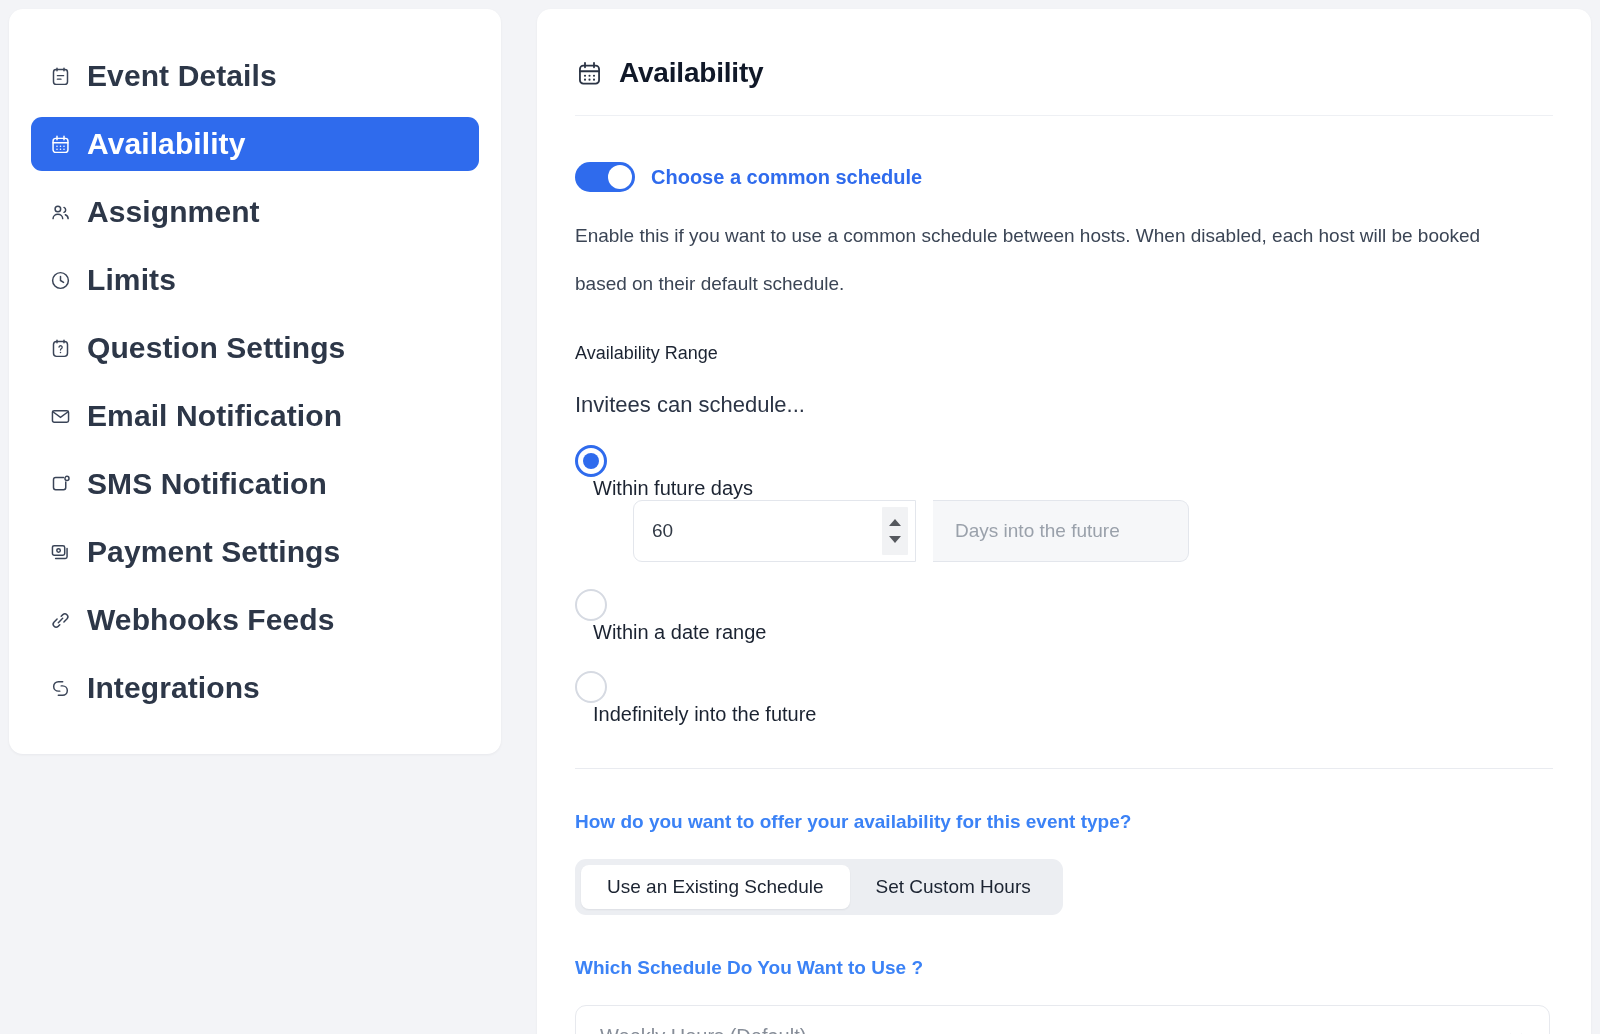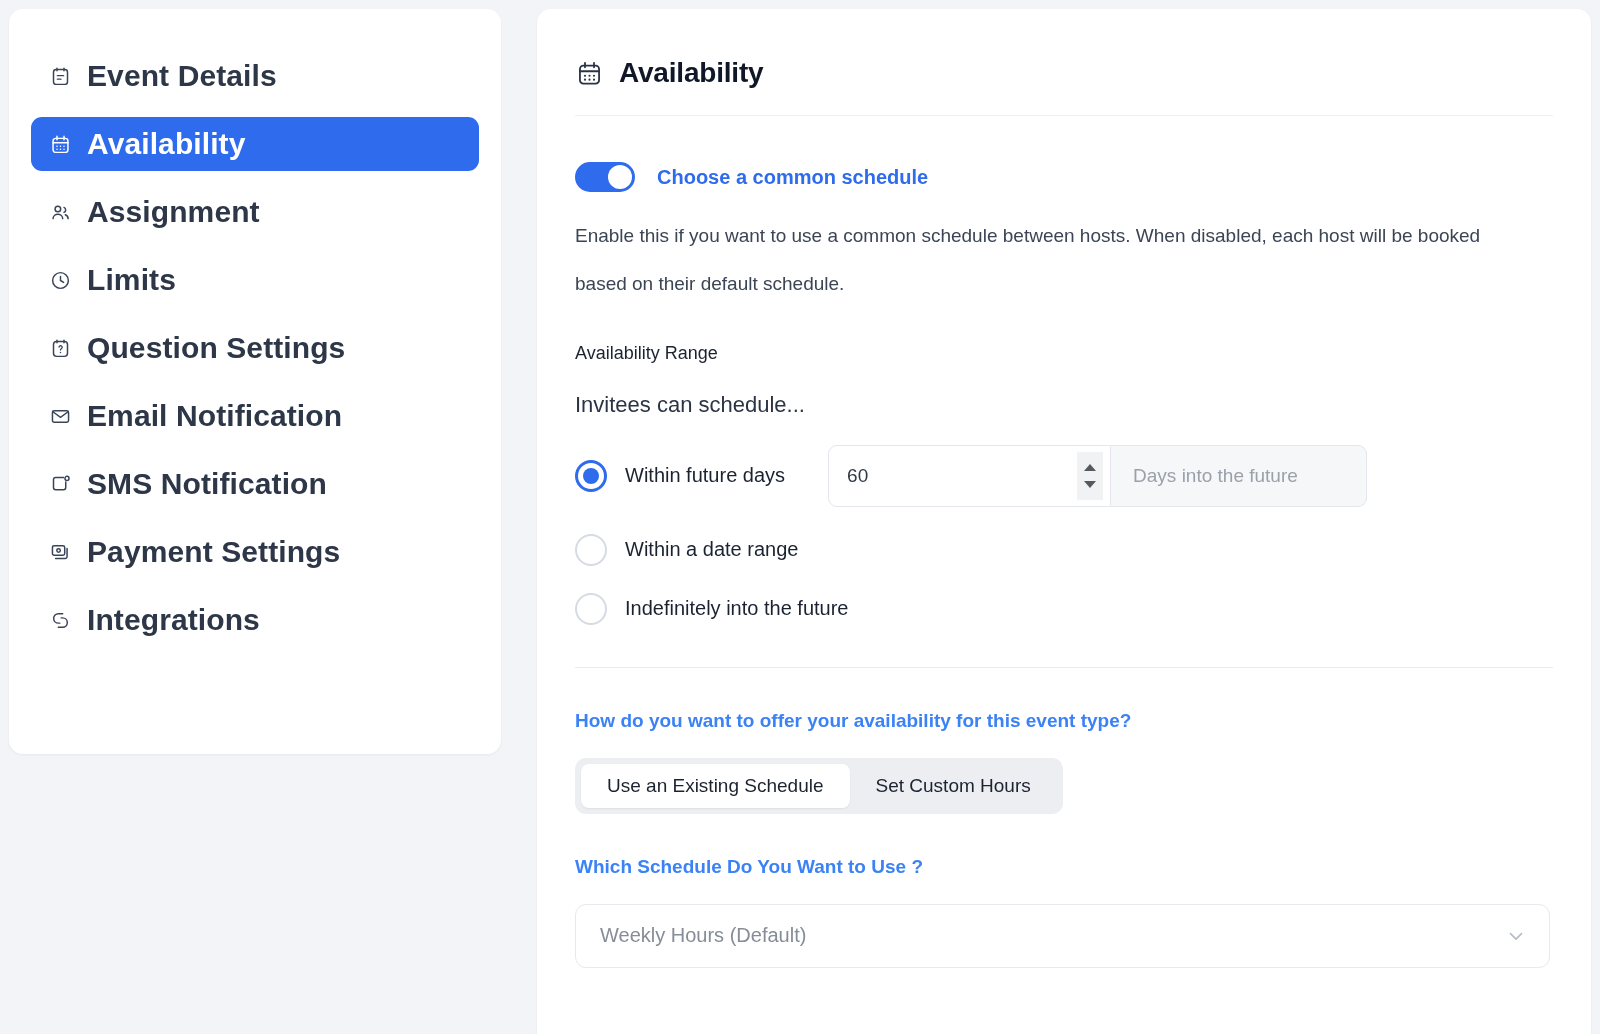--- a/index.html
+++ b/index.html
@@ -108,21 +108,21 @@
     font-size: 28px;
     font-weight: 700;
     color: #101828;
     letter-spacing: -0.2px;
   }
 
   
   .toggle-row {
     display: flex;
     align-items: center;
-    gap: 22px;
+    gap: 16px;
     margin-top: 46px;
     text-align: center;
   }
   .switch {
     position: relative;
     width: 60px;
     height: 30px;
     border-radius: 16px;
     background: #2f6bed;
     flex: 0 0 60px;
@@ -161,23 +161,24 @@
 
   .sub-label {
     margin-top: 28px;
     font-size: 22px;
     color: #2b3445;
   }
 
   
   .radio-row {
     display: flex;
-    align-items: center;
+    align-items: flex-start;
     margin-top: 27px;
     gap: 0;
+    flex-direction: column;
   }
   .radio {
     width: 32px; height: 32px;
     border-radius: 50%;
     border: 2px solid #d6dae2;
     background: #fff;
     flex: 0 0 32px;
     position: relative;
     cursor: pointer;
   }
@@ -195,22 +196,23 @@
     font-size: 20px;
     color: #1b2331;
     margin-left: 18px;
     cursor: pointer;
     white-space: nowrap;
   }
 
   .days-group {
     display: flex;
     align-items: stretch;
-    margin-left: 43px;
+    margin-left: 58px;
     height: 62px;
+    gap: 17px;
   }
   .days-input-wrap {
     position: relative;
     width: 283px;
     height: 62px;
     border: 1px solid #e3e6ec;
     border-radius: 9px 0 0 9px;
     background: #fff;
     display: flex;
     align-items: center;
@@ -420,20 +422,30 @@
         <span class="nav-icon">
           <svg viewBox="0 0 24 24" fill="none" stroke="currentColor" stroke-width="1.7" stroke-linecap="round">
             <rect x="2.8" y="4.2" width="14" height="11" rx="2"></rect>
             <circle cx="9.8" cy="9.7" r="2"></circle>
             <path d="M19.5 7.4v9.4a2 2 0 0 1-2 2H6.4"></path>
           </svg>
         </span>
         <span class="nav-label">Payment Settings</span>
       </li>
 
+      <li class="nav-item">
+        <span class="nav-icon">
+          <svg viewBox="0 0 24 24" fill="none" stroke="currentColor" stroke-width="1.7" stroke-linecap="round">
+            <path d="M9.5 14.5 14.5 9.5"></path>
+            <path d="M12.8 7.2l1.9-1.9a3.4 3.4 0 0 1 4.8 4.8l-3.6 3.6"></path>
+            <path d="M11.2 16.8l-1.9 1.9a3.4 3.4 0 0 1-4.8-4.8l3.6-3.6"></path>
+          </svg>
+        </span>
+        <span class="nav-label">Webhooks Feeds</span>
+      </li>
 
       <li class="nav-item">
         <span class="nav-icon">
           <svg viewBox="0 0 24 24" fill="none" stroke="currentColor" stroke-width="1.7" stroke-linecap="round">
             <path d="M14.5 4.2H9.6A5.4 5.4 0 0 0 9.6 15h1.6"></path>
             <path d="M9.5 19.8h4.9a5.4 5.4 0 0 0 0-10.8h-1.6"></path>
           </svg>
         </span>
         <span class="nav-label">Integrations</span>
       </li>

